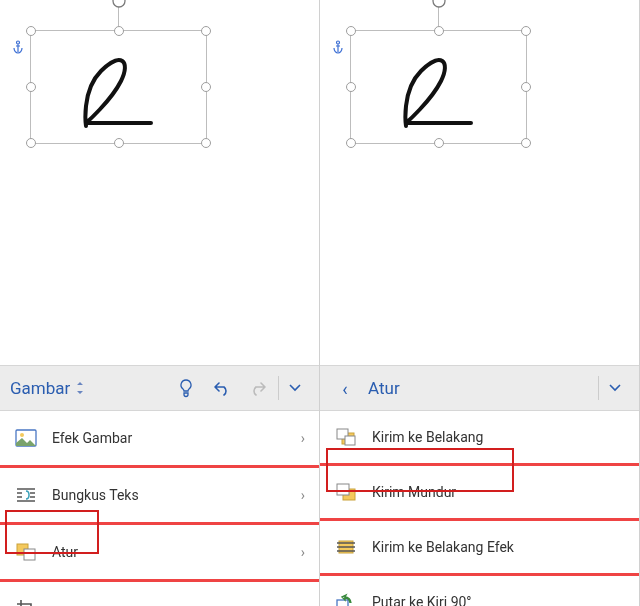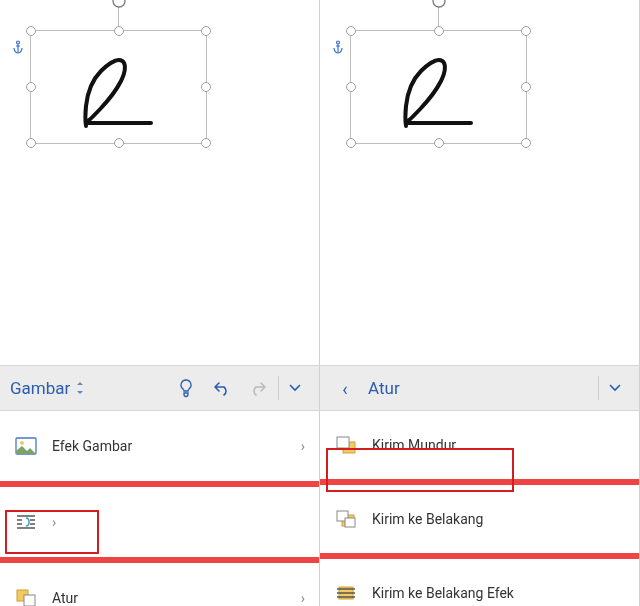--- a/index.html
+++ b/index.html
@@ -20,21 +20,21 @@
   .toolbar{flex:0 0 44px;background:#ececec;border-top:1px solid #d6d6d6;border-bottom:1px solid #d6d6d6;display:flex;align-items:center;padding:0 10px;color:#2a5db0;}
   .tb-title{color:#2a5db0;font-size:17px;margin-right:4px;}
   .tb-spacer{flex:1;}
   .tb-ico{width:36px;height:36px;display:flex;align-items:center;justify-content:center;color:#888;}
   .tb-ico.active{color:#2a5db0;}
   .tb-sep{width:1px;height:24px;background:#ccc;margin:0 2px;}
   .tb-back{width:30px;display:flex;align-items:center;justify-content:center;color:#2a5db0;font-size:18px;margin-right:8px;}
   .tb-caret{width:28px;display:flex;align-items:center;justify-content:center;color:#6a86c0;}
   
   .menu{flex:1;overflow:hidden;background:#fff;}
-  .mrow{height:46px;display:flex;align-items:center;padding:12px 14px;border-bottom:6px solid #ef4444;cursor:pointer;}
+  .mrow{height:46px;display:flex;align-items:center;padding:4px 14px;border-bottom:3px solid #ef4444;cursor:pointer;}
   .pane.right .mrow{height:44px;}
   .mrow .mico{width:24px;height:24px;margin-right:14px;display:flex;align-items:center;justify-content:center;}
   .mrow .mlabel{flex:1;color:#333;}
   .mrow .chev{color:#888;}
   .hl{position:absolute;border:2px solid #d21e1e;pointer-events:none;}
   .hl.left{left:5px;top:510px;width:90px;height:40px;}
   .hl.right{left:326px;top:448px;width:184px;height:40px;}
   svg{display:block;}
 </style>
 </head>
@@ -114,20 +114,21 @@
         <span class="mlabel">Efek Gambar</span>
         <span class="chev">›</span>
       </div>
       <div class="mrow">
         <span class="mico">
           <svg width="22" height="18" viewBox="0 0 22 18">
               <path d="M2 3h18M2 7h5M15 7h5M2 11h5M15 11h5M2 15h18" stroke="#555" stroke-width="1.5"></path>
               <path d="M8 5c4 0 4 8 0 8c4 0 4-8 0-8z" fill="none" stroke="#3aa0b9" stroke-width="1.5" transform="translate(3,0)"></path>
             </svg>
         </span>
+        <span class="mlabel">Bungkus Teks</span>
         <span class="chev">›</span>
       </div>
       <div class="mrow">
         <span class="mico">
           <svg width="22" height="20" viewBox="0 0 22 20">
               <rect x="2" y="2" width="11" height="11" fill="#f4c95d" stroke="#caa23a"></rect>
               <rect x="9" y="7" width="11" height="11" fill="#fff" stroke="#888"></rect>
             </svg>
         </span>
         <span class="mlabel">Atur</span>
@@ -181,38 +182,38 @@
       <span class="tb-caret">
         <svg width="12" height="8" viewBox="0 0 12 8">
             <path d="M1 1l5 5 5-5" fill="none" stroke="#2a5db0" stroke-width="1.6"></path>
           </svg>
       </span>
     </div>
     <div class="menu">
       <div class="mrow">
         <span class="mico">
           <svg width="22" height="20" viewBox="0 0 22 20">
-              <rect x="8" y="7" width="12" height="11" fill="#f4c95d" stroke="#caa23a"></rect>
-              <rect x="2" y="2" width="12" height="11" fill="#fff" stroke="#888"></rect>
-            </svg>
-        </span>
-        <span class="mlabel">Kirim Mundur</span>
-      </div>
-      <div class="mrow">
-        <span class="mico">
-          <svg width="22" height="20" viewBox="0 0 22 20">
               <rect x="7" y="6" width="12" height="11" fill="#f4c95d" stroke="#caa23a"></rect>
               <rect x="2" y="2" width="11" height="10" fill="#fff" stroke="#888"></rect>
               <rect x="10" y="9" width="10" height="9" fill="#fff" stroke="#888"></rect>
             </svg>
         </span>
         <span class="mlabel">Kirim ke Belakang</span>
       </div>
       <div class="mrow">
         <span class="mico">
+          <svg width="22" height="20" viewBox="0 0 22 20">
+              <rect x="8" y="7" width="12" height="11" fill="#f4c95d" stroke="#caa23a"></rect>
+              <rect x="2" y="2" width="12" height="11" fill="#fff" stroke="#888"></rect>
+            </svg>
+        </span>
+        <span class="mlabel">Kirim Mundur</span>
+      </div>
+      <div class="mrow">
+        <span class="mico">
           <svg width="22" height="18" viewBox="0 0 22 18">
               <rect x="4" y="3" width="14" height="12" fill="#f4c95d" stroke="#caa23a"></rect>
               <path d="M2 5h18M2 9h18M2 13h18" stroke="#555" stroke-width="1.3"></path>
             </svg>
         </span>
         <span class="mlabel">Kirim ke Belakang Efek</span>
       </div>
       <div class="mrow">
         <span class="mico">
           <svg width="22" height="20" viewBox="0 0 22 20">

